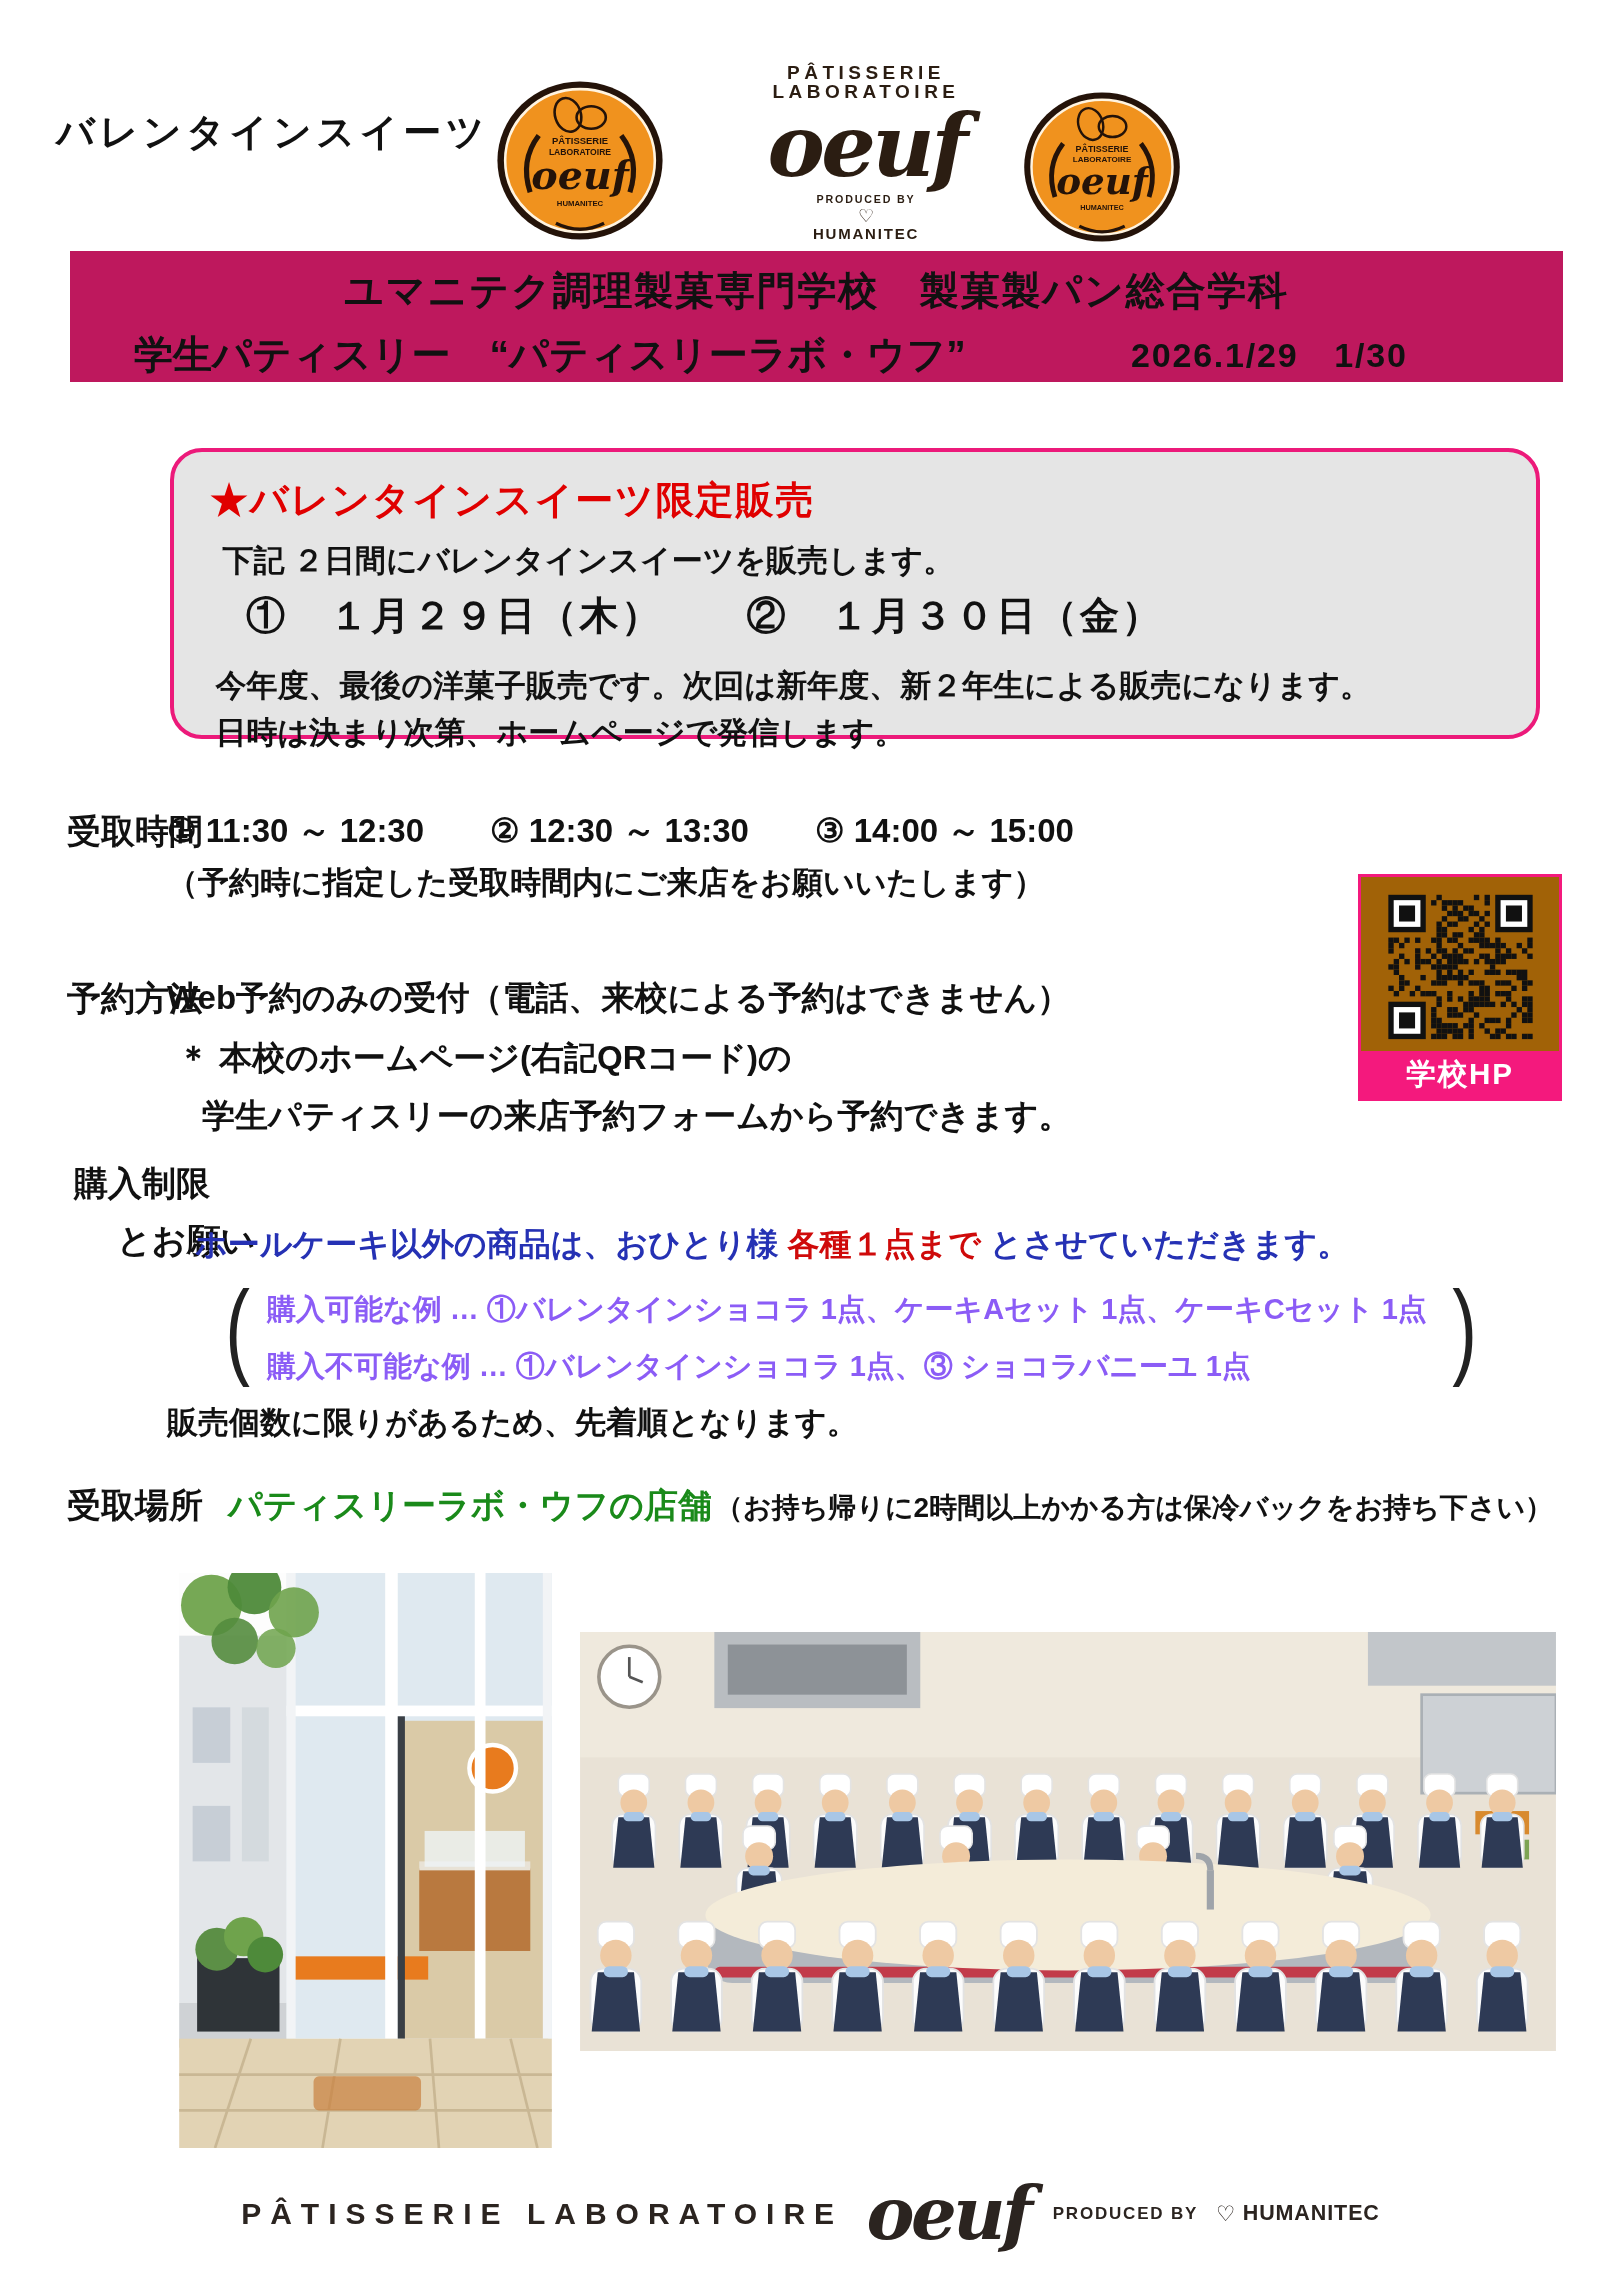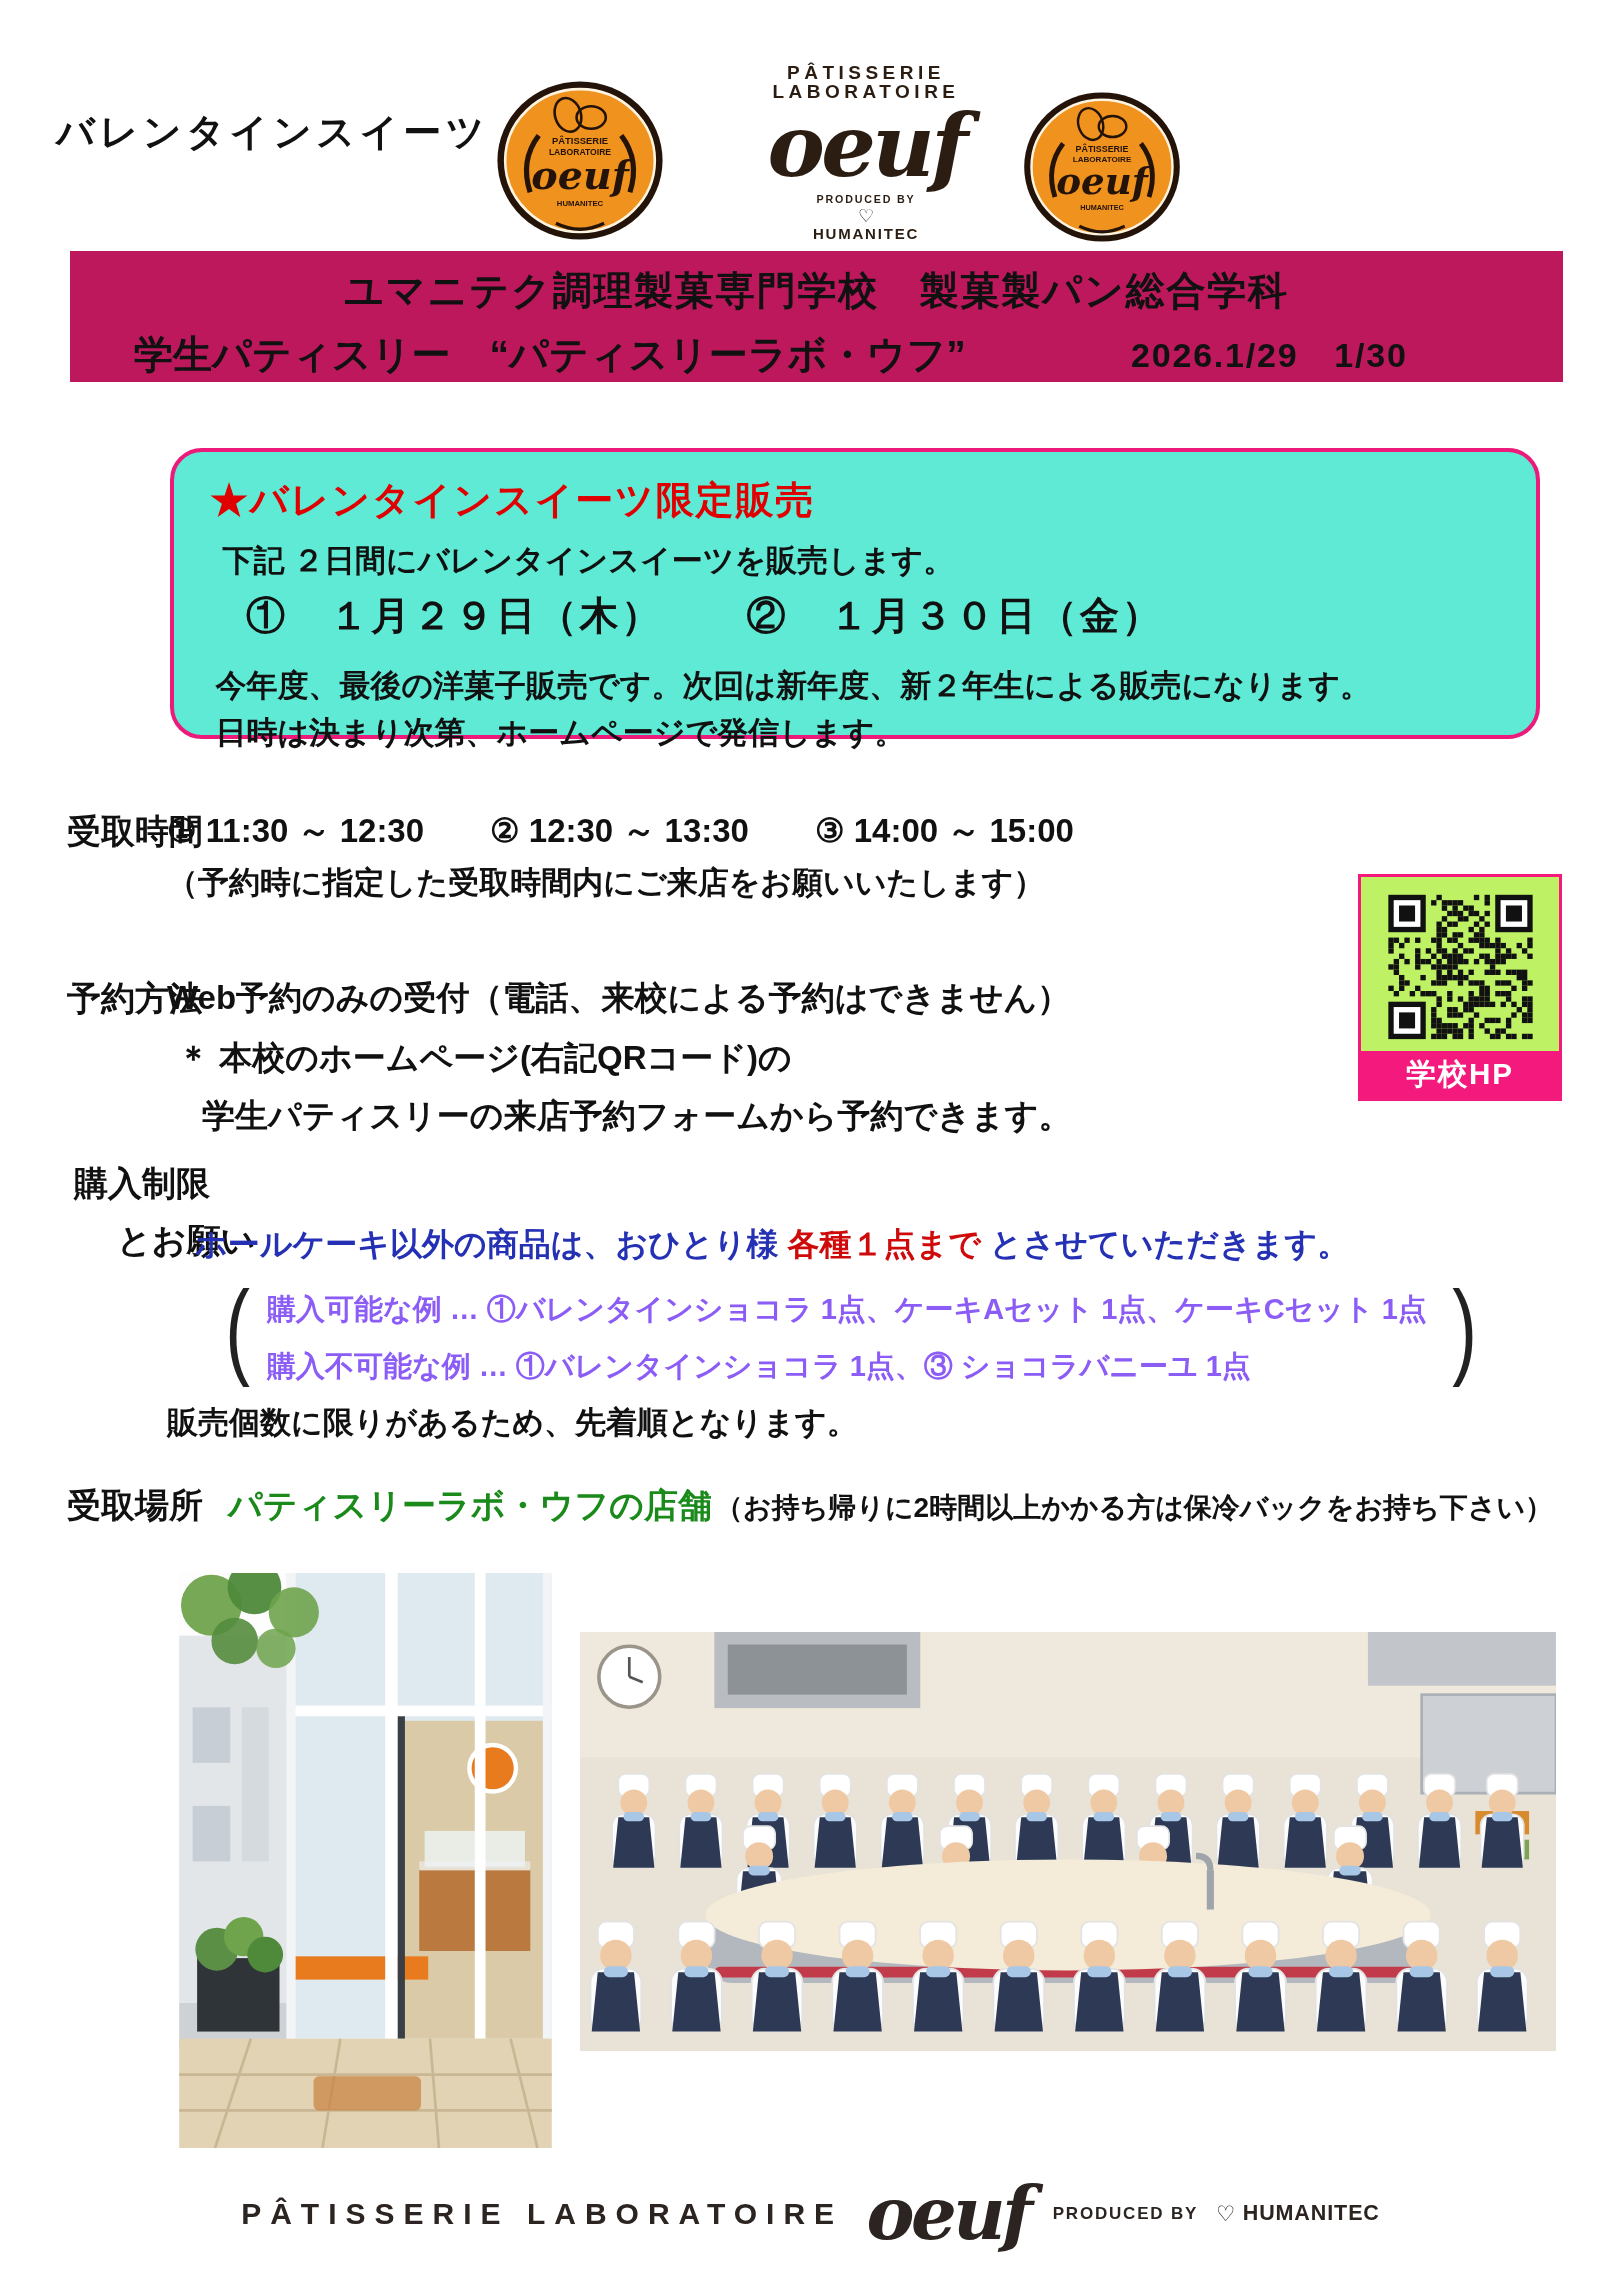--- a/index.html
+++ b/index.html
@@ -22,21 +22,21 @@
 
   
   .banner{left:70px;top:251px;width:1493px;height:131px;background:#be185d;}
   .banner-line1{font-size:39px;font-weight:700;text-align:center;padding-top:12.5px;letter-spacing:1.8px;}
   .banner-line2{position:relative;margin-top:10.7px;font-size:39px;font-weight:700;}
   .banner-school{margin-left:64px;}
   .banner-dates{position:absolute;left:1061px;top:4.5px;font-size:34px;font-weight:600;letter-spacing:1.8px;}
 
   
   .hbox{left:170px;top:448px;width:1370px;height:291px;box-sizing:border-box;
-        border:4.5px solid #ec1a7a;border-radius:32px;padding:23px 36px;background:#5eead4;}
+        border:4.5px solid #ec1a7a;border-radius:32px;padding:23px 36px;background:#e5e5e5;}
   .hbox-heading{font-size:38px;font-weight:700;color:#e00000;letter-spacing:1.8px;}
   .hbox-line1{font-size:31px;font-weight:700;margin:14.3px 0 0 12.5px;}
   .hbox-line2{font-size:39px;font-weight:700;margin:7.2px 0 0 36px;letter-spacing:2.7px;}
   .hbox-line3{font-size:31px;font-weight:700;margin:21.5px 0 0 5.4px;}
   .hbox-line4{font-size:31px;font-weight:700;margin:5.4px 0 0 5.4px;}
 
   
   .row-label{font-size:34px;font-weight:700;color:#111;}
   .row-text{font-size:33px;font-weight:700;color:#111;}
   #lbl-time{left:67px;top:809px;}
@@ -59,21 +59,21 @@
   #ex-ok{left:267px;top:1290px;}
   #ex-ng{left:267px;top:1347px;}
   #pur-note{left:167px;top:1402px;font-size:31px;}
   #lbl-place{left:67px;top:1483px;}
   #place-line{left:228px;top:1483px;display:flex;align-items:baseline;gap:3px;white-space:nowrap;}
   .place-name{font-size:34px;font-weight:700;color:#1a8a1a;}
   .place-note{font-size:28px;font-weight:600;color:#111;}
 
   
   .qrbox{left:1358px;top:874px;width:204px;height:227px;box-sizing:border-box;
-         border:3.6px solid #f4197d;background:#bef264;display:flex;flex-direction:column;}
+         border:3.6px solid #f4197d;background:#a16207;display:flex;flex-direction:column;}
   .qr-svg{flex:1;margin:10.7px 21.5px 5.4px 21.5px;}
   .qr-label{height:47px;background:#f4197d;color:#fff;font-size:29.6px;font-weight:700;
             display:flex;align-items:center;justify-content:center;letter-spacing:1.8px;}
 
   
   #photo-store{left:179px;top:1573px;width:373px;height:575px;}
   #photo-group{left:580px;top:1632px;width:976px;height:419px;}
 
   
   .footer{left:0;top:2185px;width:1621px;display:flex;align-items:center;justify-content:center;gap:18px;}

